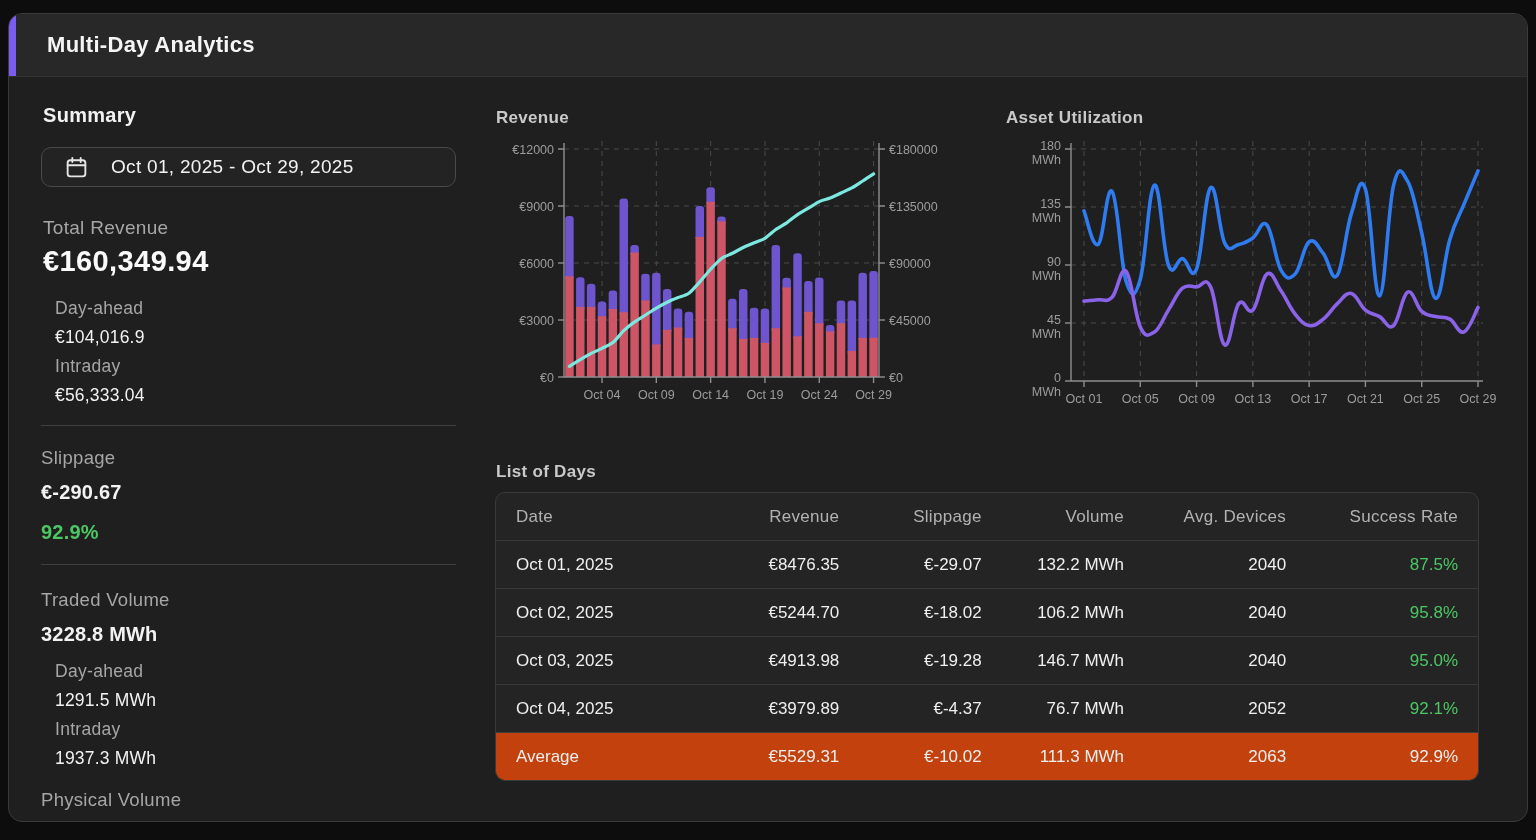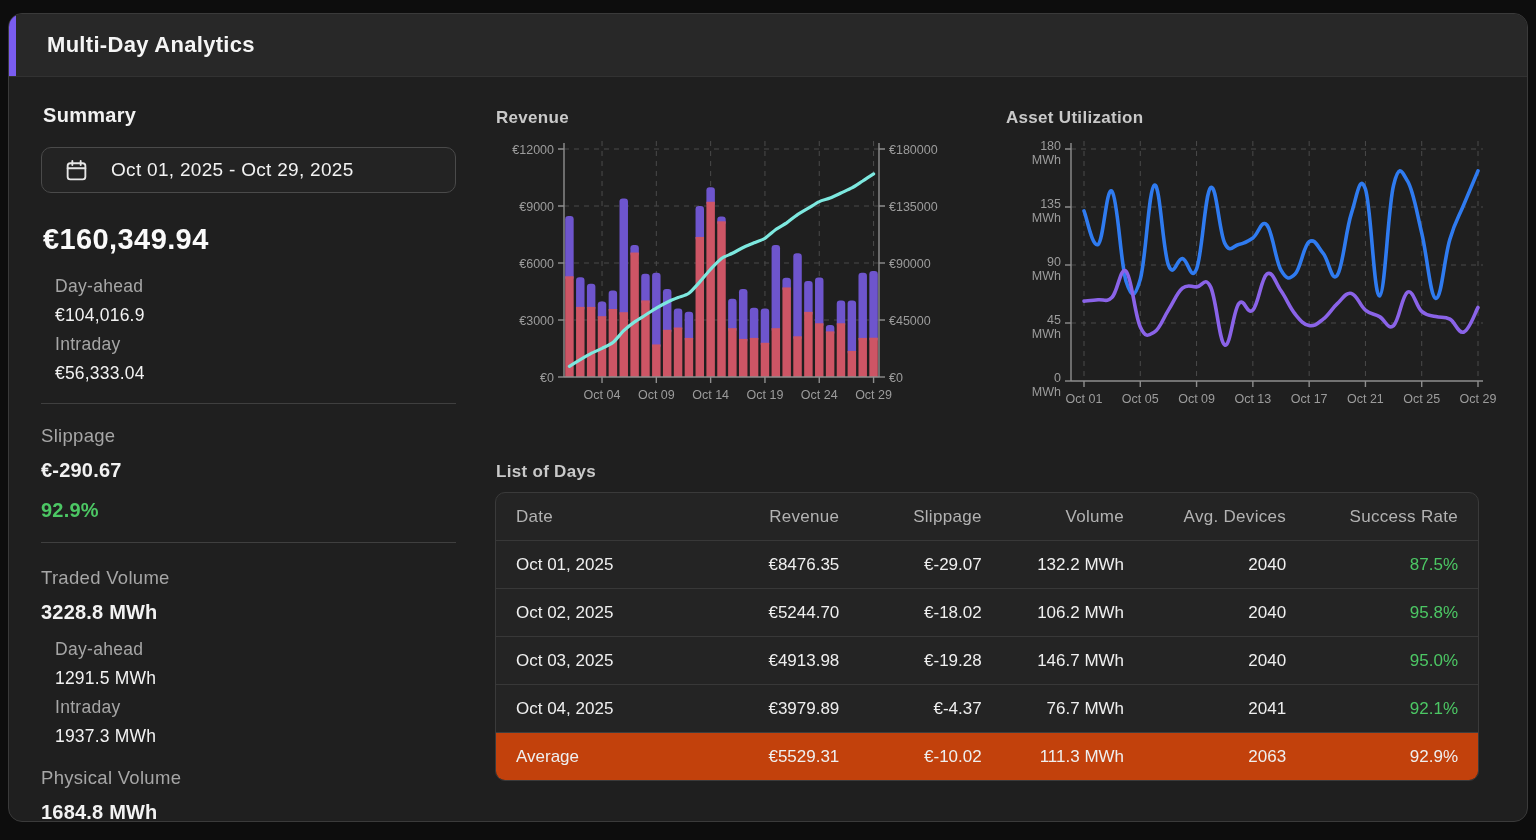--- a/index.html
+++ b/index.html
@@ -6,21 +6,21 @@
     font-family:"Liberation Sans","DejaVu Sans",sans-serif;-webkit-font-smoothing:antialiased;}
   .card{position:absolute;left:8px;top:13px;width:1520px;height:809px;background:#1f1f1f;
     border:1px solid #3a3a3a;border-radius:14px;overflow:hidden;box-sizing:border-box;}
   .card-header{position:absolute;left:0;top:0;right:0;height:62px;background:#282828;border-bottom:1px solid #323232;padding-left:30px;}
   .accent{position:absolute;left:0;top:0;width:7px;height:62px;background:#7a5cf0;}
   .page-title{position:absolute;left:38px;top:50%;transform:translateY(-50%);margin:0;
     font-size:22px;font-weight:700;color:#f5f5f5;letter-spacing:.3px;}
   
   .summary{position:absolute;left:32px;top:78px;width:415px;color:#e9e9e9;}
   .summary h2{margin:12px 0 20px 2px;font-size:20px;font-weight:700;color:#f2f2f2;letter-spacing:.3px;}
-  .date-btn{display:flex;align-items:center;gap:22px;width:100%;height:46px;box-sizing:border-box;
+  .date-btn{display:flex;align-items:center;gap:22px;width:100%;height:40px;box-sizing:border-box;
     background:#232323;border:1px solid #4a4a4a;border-radius:10px;color:#f2f2f2;font-size:19px;
     font-family:inherit;letter-spacing:.3px;padding:0 0 0 22px;cursor:pointer;margin-bottom:30px;}
   .lblblock{font-size:19px;color:#a6a6a6;margin:0 0 6px 2px;letter-spacing:.3px;}
   .bigval{font-size:29px;font-weight:700;color:#fafafa;margin:0 0 16px 2px;letter-spacing:.4px;}
   .srow{display:flex;justify-content:space-between;align-items:baseline;line-height:29px;flex-direction:column;}
   .srow .lbl{font-size:17.5px;color:#a6a6a6;letter-spacing:.3px;}
   .srow .val{font-size:17.5px;color:#f2f2f2;letter-spacing:.2px;}
   .srow.indent{padding-left:14px;}
   .srow.big{line-height:34px;margin:6px 0;}
   .srow.big .lbl{font-size:18.5px;}
@@ -64,20 +64,21 @@
         <svg width="25" height="25" viewBox="0 0 24 24" fill="none" stroke="#e6e6e6" stroke-width="1.8" stroke-linecap="round">
           <rect x="3.5" y="5" width="17" height="15.5" rx="2.5"></rect>
           <line x1="3.5" y1="9.8" x2="20.5" y2="9.8"></line>
           <line x1="8" y1="2.8" x2="8" y2="6.8"></line>
           <line x1="16" y1="2.8" x2="16" y2="6.8"></line>
         </svg>
       </span>
       <span>Oct 01, 2025 - Oct 29, 2025</span>
     </button>
 
+    <div class="lblblock">Total Revenue</div>
     <div class="bigval">€160,349.94</div>
 
     <div class="srow indent">
       <span class="lbl">Day-ahead</span>
       <span class="val">€104,016.9</span>
     </div>
     <div class="srow indent">
       <span class="lbl">Intraday</span>
       <span class="val">€56,333.04</span>
     </div>
@@ -319,21 +320,21 @@
             <td>€-19.28</td>
             <td>146.7 MWh</td>
             <td>2040</td>
             <td class="green">95.0%</td>
           </tr>
           <tr>
             <td>Oct 04, 2025</td>
             <td>€3979.89</td>
             <td>€-4.37</td>
             <td>76.7 MWh</td>
-            <td>2041</td>
+            <td>2052</td>
             <td class="green">92.1%</td>
           </tr>
           <tr class="avg">
             <td>Average</td>
             <td>€5529.31</td>
             <td>€-10.02</td>
             <td>111.3 MWh</td>
             <td>2063</td>
             <td>92.9%</td>
           </tr>

